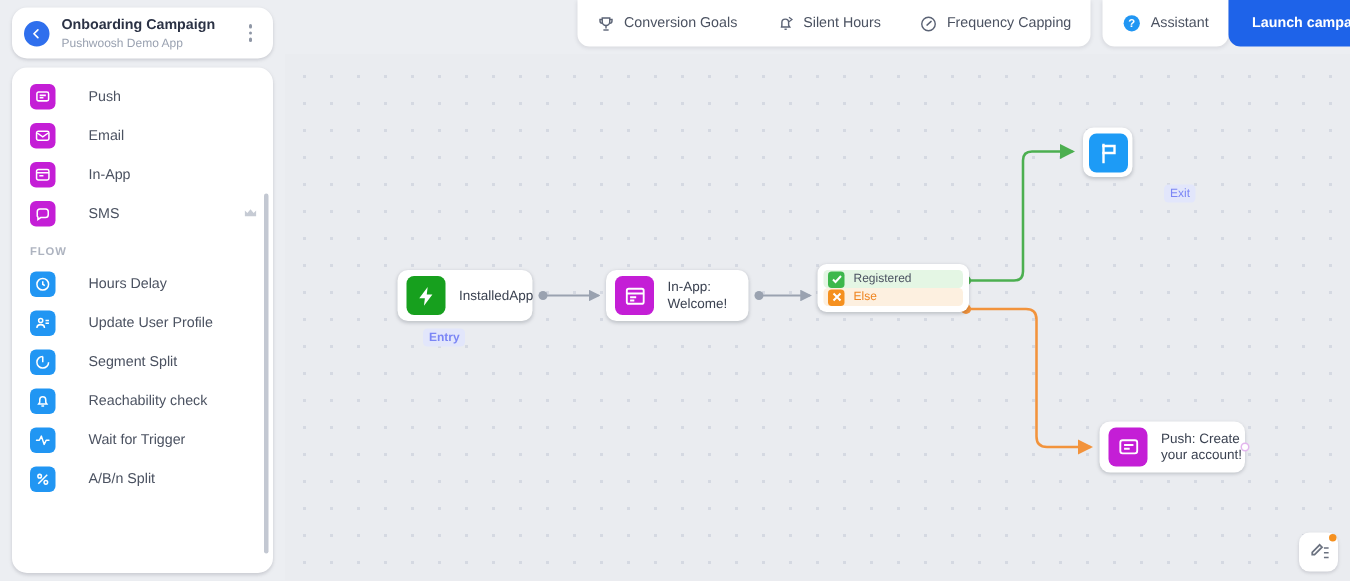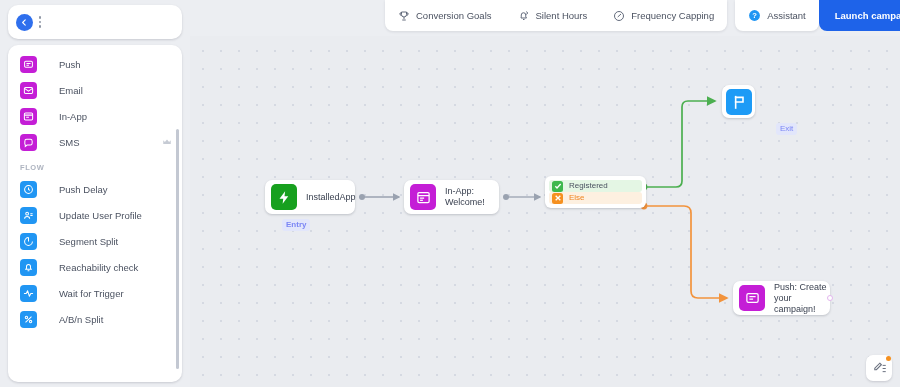--- a/index.html
+++ b/index.html
@@ -228,21 +228,21 @@
 
   <div class="node" id="node-push">
     <span class="node-icon purple">
       <svg width="15" height="15" viewBox="0 0 24 24" fill="none" stroke="#fff" stroke-width="2">
         <rect x="3" y="4" width="18" height="14" rx="2.5"></rect>
         <line x1="7" y1="9" x2="17" y2="9"></line>
           <line x1="7" y1="13" x2="13" y2="13"></line>
       </svg>
     </span>
     <span class="node-label" style="white-space:pre-line">Push: Create
-your campaign!</span>
+your account!</span>
     <span class="port hollow" style="right:-3px; top:14px;"></span>
   </div>
 
   <div id="toolbar">
     <div class="tb-group">
       <div class="tb-btn">
         <span class="tb-icon">
           <svg width="12" height="12" viewBox="0 0 24 24" fill="none" stroke="#5b6375" stroke-width="1.9">
             <path d="M7 4h10v5a5 5 0 0 1-10 0V4z"></path>
               <path d="M7 6H4v2a3 3 0 0 0 3 3"></path>
@@ -289,20 +289,24 @@
   </div>
 
   <div id="leftcol">
 
     <div class="card" id="campaign-card">
       <div class="back-btn">
         <svg width="9" height="9" viewBox="0 0 24 24" fill="none" stroke="#fff" stroke-width="3" stroke-linecap="round" stroke-linejoin="round">
           <path d="M14 5l-7 7 7 7"></path>
         </svg>
       </div>
+      <div class="camp-text">
+        <div class="camp-title">Onboarding Campaign</div>
+        <div class="camp-sub">Pushwoosh Demo App</div>
+      </div>
       <div class="kebab">
           <i></i>
           <i></i>
           <i></i>
         </div>
     </div>
 
     <div class="card" id="palette-card">
 
       <div class="pal-item">
@@ -355,21 +359,21 @@
       <div class="pal-section">FLOW</div>
 
 
       <div class="pal-item">
         <span class="pal-icon blue">
           <svg width="11" height="11" viewBox="0 0 24 24" fill="none" stroke="#fff" stroke-width="2.2">
               <circle cx="12" cy="12" r="8.5"></circle>
               <path d="M12 7.5V12l3 2"></path>
             </svg>
         </span>
-        <span class="pal-label">Push Delay</span>
+        <span class="pal-label">Hours Delay</span>
       </div>
 
       <div class="pal-item">
         <span class="pal-icon blue">
           <svg width="11" height="11" viewBox="0 0 24 24" fill="none" stroke="#fff" stroke-width="2.2">
             <circle cx="9" cy="8" r="3"></circle>
               <path d="M3.5 19c0-3 2.5-5 5.5-5s5.5 2 5.5 5"></path>
               <path d="M16 8h5M16 12h5"></path>
           </svg>
         </span>

